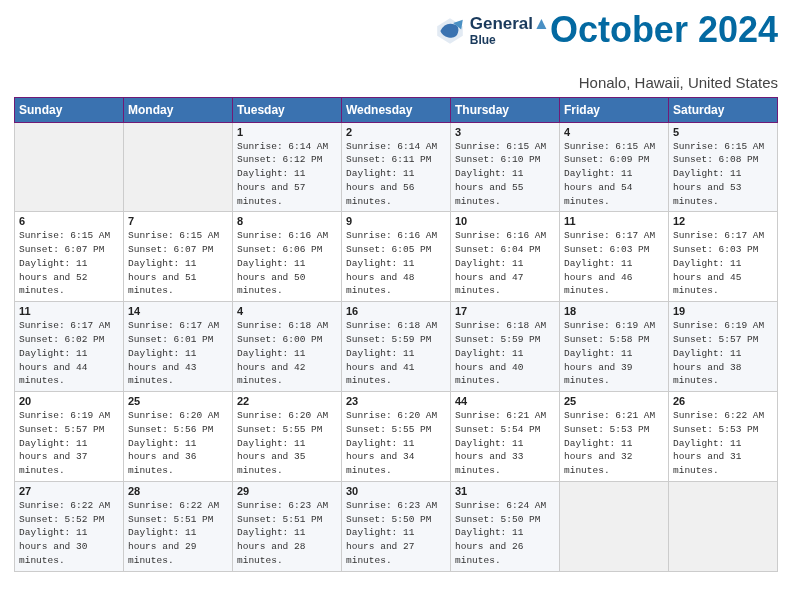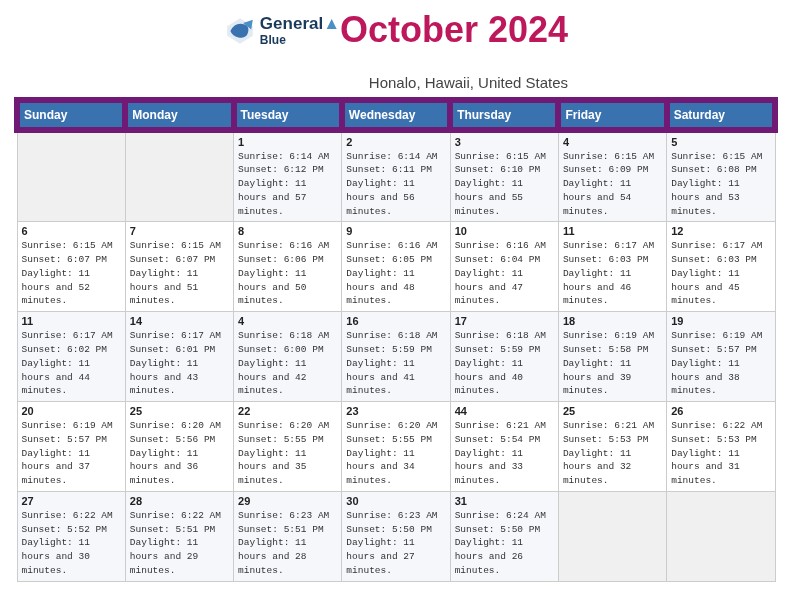--- a/index.html
+++ b/index.html
@@ -10,60 +10,60 @@
       height: 612px;
       overflow: hidden;
     }
     .container {
       width: 792px;
       padding: 10px 14px 10px 14px;
     }
     .header-row {
       display: flex;
       align-items: flex-start;
-      justify-content: center;
+      justify-content: flex-end;
       margin-bottom: 6px;
     }
     .logo {
       display: flex;
       align-items: center;
       margin-top: 4px;
     }
     .logo-icon {
       width: 32px;
       height: 32px;
       margin-right: 4px;
     }
     .title-section {
       text-align: right;
     }
     .month-title {
       font-size: 36px;
       font-weight: bold;
-      color: #be185d;
+      color: #0369a1;
       line-height: 1.1;
     }
     .location {
       font-size: 15px;
       color: #444;
       margin-top: 24px;
     }
     table {
       width: 100%;
       border-collapse: collapse;
       table-layout: fixed;
     }
     thead tr th {
       background-color: #3a72b0;
       color: #fff;
       font-size: 12px;
       font-weight: bold;
       padding: 5px 4px;
       text-align: left;
-      border: 6px solid #701a75;
+      border: 1px solid #701a75;
     }
     tbody tr td {
       border: 1px solid #ccc;
       vertical-align: top;
       padding: 3px 4px;
       font-size: 10px;
       color: #222;
       height: 78px;
       background: #fff;
     }

